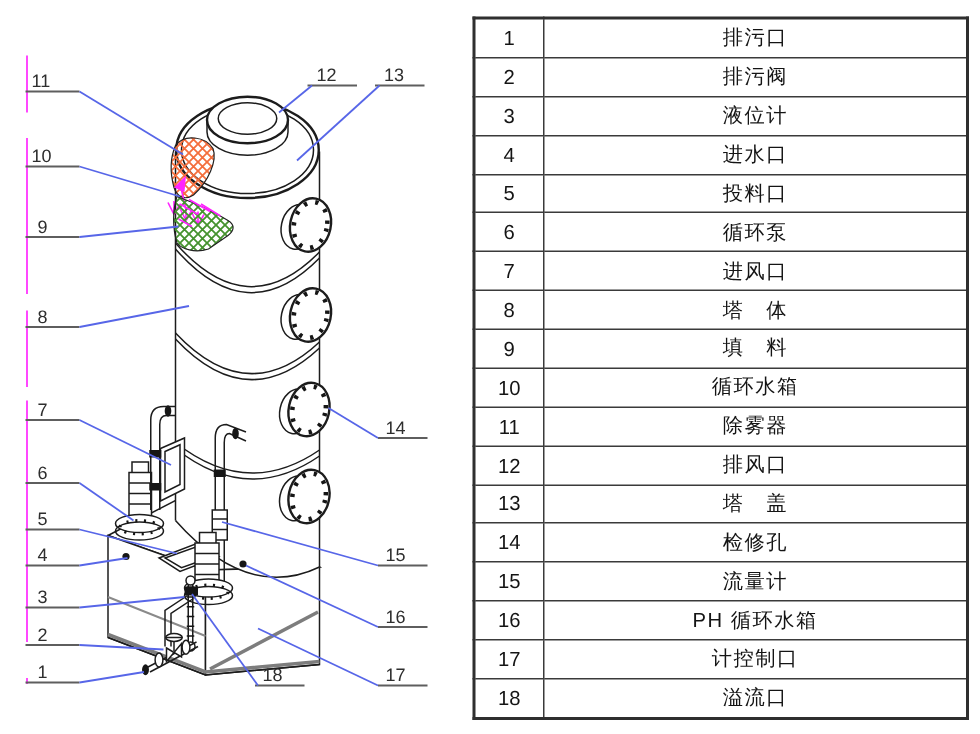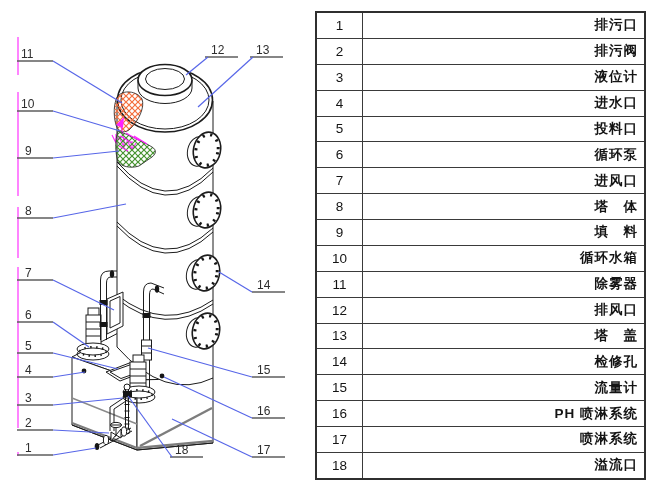--- a/index.html
+++ b/index.html
@@ -18,21 +18,21 @@
   .mag{stroke:var(--construction-magenta);stroke-width:1.1;fill:none;}
   .magf{fill:var(--construction-magenta);}
   .dark{fill:#161616;}
   
   .legend{position:absolute;left:315px;top:11px;width:331px;height:469px;}
   table.legend-t{border-collapse:collapse;width:100%;height:100%;table-layout:fixed;
                  border:2px solid #2f2f2f;}
   table.legend-t td{border:1px solid #3a3a3a;font-size:13.5px;color:#141414;
                     padding:0 6px;height:24px;overflow:hidden;white-space:nowrap;}
   td.no{width:33px;text-align:center;padding:0 2px;}
-  td.lb{text-align:right;padding-left:10px;letter-spacing:1px;font-weight:bold;}
+  td.lb{text-align:center;padding-left:10px;letter-spacing:1px;}
 </style>
 </head>
 <body>
 
 <div class="stage">
 
 <svg class="diagram" width="310" height="489" viewBox="0 0 310 489">
   <defs>
     <pattern id="hOrange" width="6" height="6" patternUnits="userSpaceOnUse">
       <path d="M0,0 L6,6 M6,0 L0,6" stroke="var(--demister-orange)" stroke-width="1.2"></path>
@@ -347,25 +347,25 @@
       <tr>
             <td class="no">14</td>
             <td class="lb">检修孔</td>
           </tr>
       <tr>
             <td class="no">15</td>
             <td class="lb">流量计</td>
           </tr>
       <tr>
             <td class="no">16</td>
-            <td class="lb">PH 喷淋系统</td>
+            <td class="lb">PH 循环水箱</td>
           </tr>
       <tr>
             <td class="no">17</td>
-            <td class="lb">喷淋系统</td>
+            <td class="lb">计控制口</td>
           </tr>
       <tr>
             <td class="no">18</td>
             <td class="lb">溢流口</td>
           </tr>
     </tbody>
   </table>
 </div>
 
 </div>

